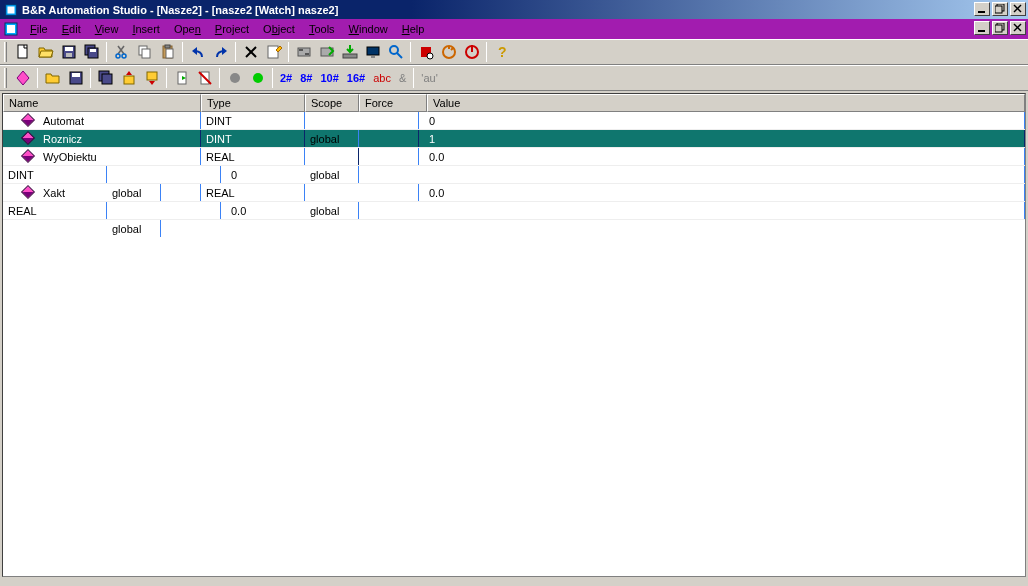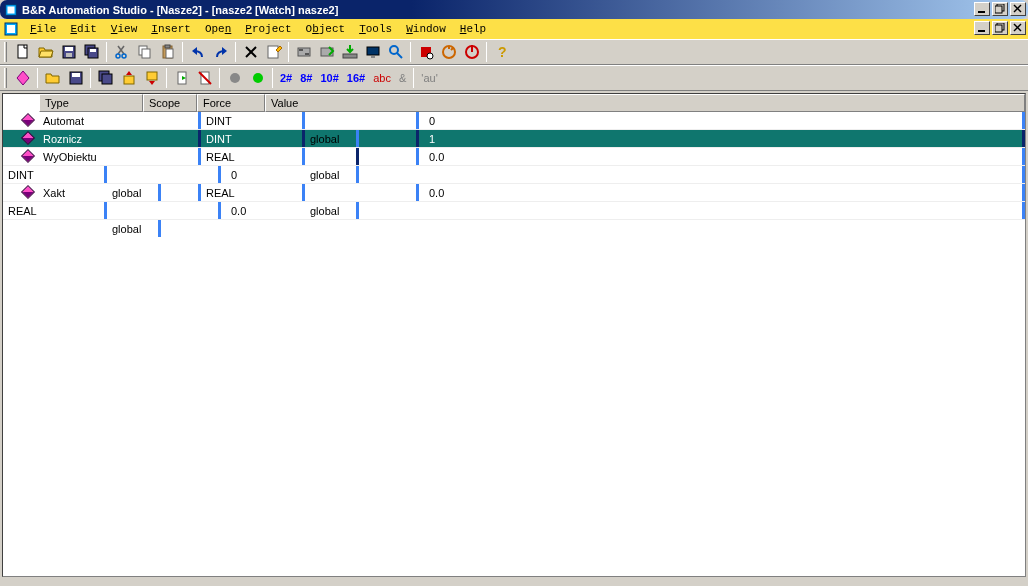--- a/index.html
+++ b/index.html
@@ -4,41 +4,41 @@
 <style>
   * { box-sizing: border-box; }
   html, body { margin:0; padding:0; font-family: Tahoma, Arial, sans-serif; font-size:11px; color:#000; }
   body { background:#d4d0c8; width:1028px; height:586px; overflow:hidden; }
 
   
   .titlebar {
     height:19px;
     background: linear-gradient(to right, #0a246a 0%, #0a246a 40%, #a6caf0 100%);
     display:flex; align-items:center; color:#fff; font-weight:bold;
-    padding-left:3px; position:relative;border-radius:7px;
+    padding-left:3px; position:relative;
   }
   .titlebar .appicon { width:16px; height:16px; margin-right:3px; display:flex; align-items:center; justify-content:center; }
   .titlebar .appicon svg { width:14px; height:14px; }
   .titlebar .title { flex:1; white-space:nowrap; }
   .winbtns { position:absolute; right:2px; top:2px; display:flex; gap:0; }
   .winbtn {
     width:16px; height:14px; background:#d4d0c8;
     border:1px solid #fff; border-right-color:#404040; border-bottom-color:#404040;
     display:flex; align-items:center; justify-content:center; font-family: Marlett, Arial; font-size:10px; color:#000;
     margin-left:2px;
   }
   .winbtn.close { }
 
   
   .mdibtns { position:absolute; right:2px; top:21px; display:flex; gap:0; }
 
   
   .menubar {
-    height:20px; background:#fde047; display:flex; align-items:center;
-    padding-left:3px; border-bottom:0;font-family:Liberation Mono, monospace;
+    height:20px; background:#a21caf; display:flex; align-items:center;
+    padding-left:3px; border-bottom:0;
   }
   .menubar .appicon { width:16px; height:16px; margin-right:4px; display:flex; align-items:center; justify-content:center;}
   .menuitem { padding:2px 7px; }
   .menuitem u { text-decoration: underline; }
 
   
   .toolrow {
     height:26px; background:#d4d0c8; display:flex; align-items:center;
     box-shadow: inset 0 -1px 0 #808080, inset 0 1px 0 #fff;
     padding-left:4px;
@@ -55,27 +55,27 @@
 
   
   .watcharea { background:#fff; border:1px solid #808080; border-top-color:#404040; border-left-color:#404040; margin:2px; height:484px; overflow:hidden; }
   .colheaders { display:flex; height:18px; }
   .colh {
     background:#d4d0c8;
     border:1px solid #fff; border-right-color:#808080; border-bottom-color:#808080;
     padding:2px 5px; display:flex; align-items:center;
   }
   .col-name  { width:198px; }
-  .col-type  { width:104px;margin-left:36px; }
+  .col-type  { width:104px; }
   .col-scope { width:54px; }
   .col-force { width:68px;text-align:center; }
   .col-value { flex:1; }
 
   .row { display:flex; height:18px; align-items:center; border-bottom:1px solid #eee; }
-  .row .cell { padding:1px 5px; border-right:3px solid #3b82f6; display:flex; align-items:center; height:100%; }
+  .row .cell { padding:1px 5px; border-right:1px solid #3b82f6; display:flex; align-items:center; height:100%; }
   .row.selected { background:#0f766e; color:#fff; }
   .row.selected .cell { border-right-color:#0a246a; }
   .cell.c-name { width:198px; padding-left:20px; position:relative; }
   .cell.c-type { width:104px; }
   .cell.c-scope{ width:54px;margin-top:36px; }
   .cell.c-force{ width:60px; }
   .cell.c-value{ flex:1; padding-left:10px; }
 
   .diamond {
     position:absolute; left:20px; top:3px; width:10px; height:10px;
@@ -392,20 +392,21 @@
   <div class="tbtn text fmt-red">abc</div>
   <div class="tbtn text fmt-gray">&amp;</div>
 
   <div class="sep"></div>
 
   <div class="tbtn text fmt-gray">'au'</div>
 </div>
 
 <div class="watcharea">
   <div class="colheaders">
+    <div class="colh col-name">Name</div>
     <div class="colh col-type">Type</div>
     <div class="colh col-scope">Scope</div>
     <div class="colh col-force">Force</div>
     <div class="colh col-value">Value</div>
   </div>
   <div id="rows">
       <div class="row">
         <div class="cell c-name">
           <span class="diamond"></span>
           <span>Automat</span>

